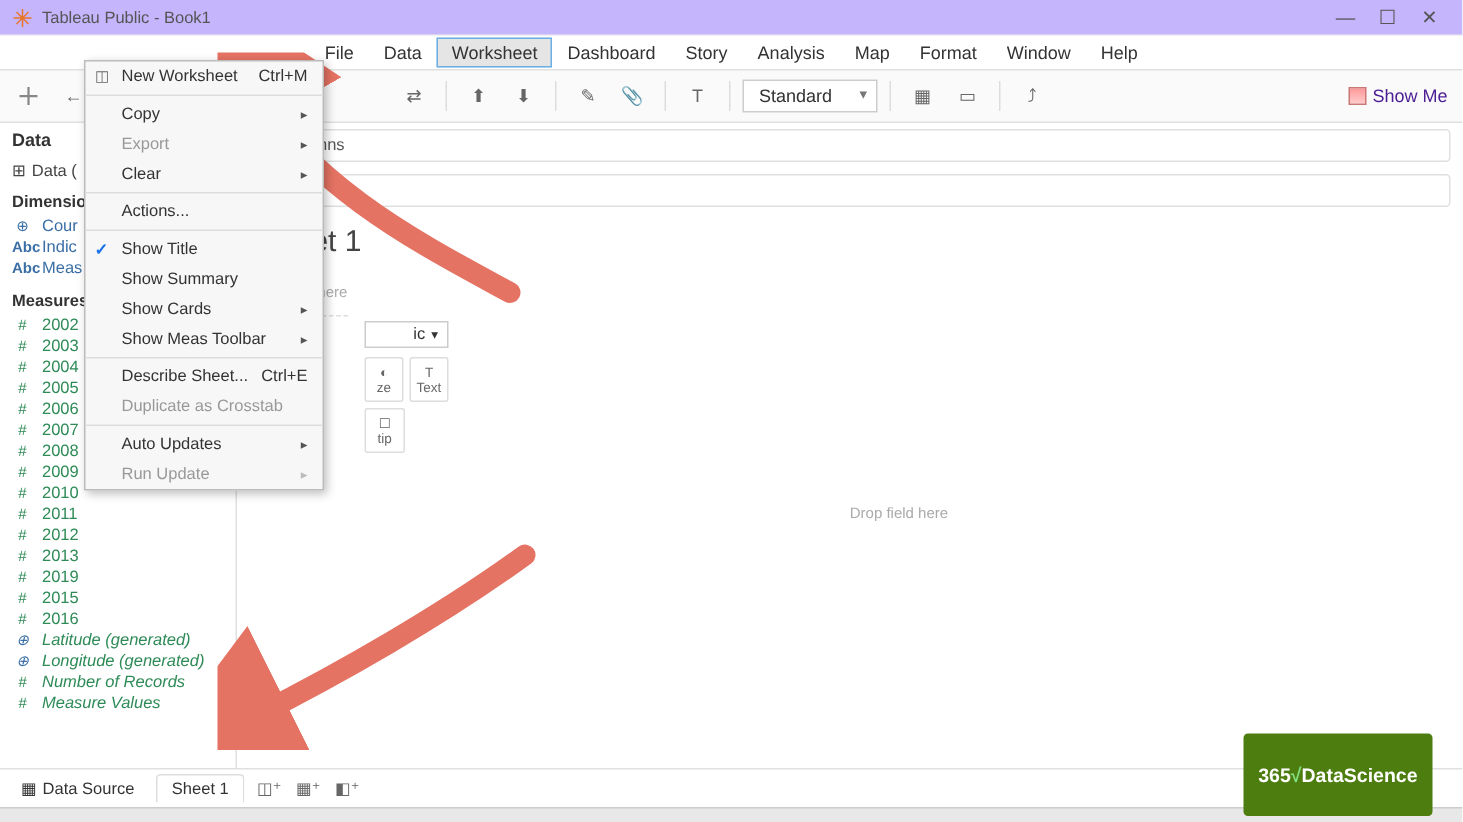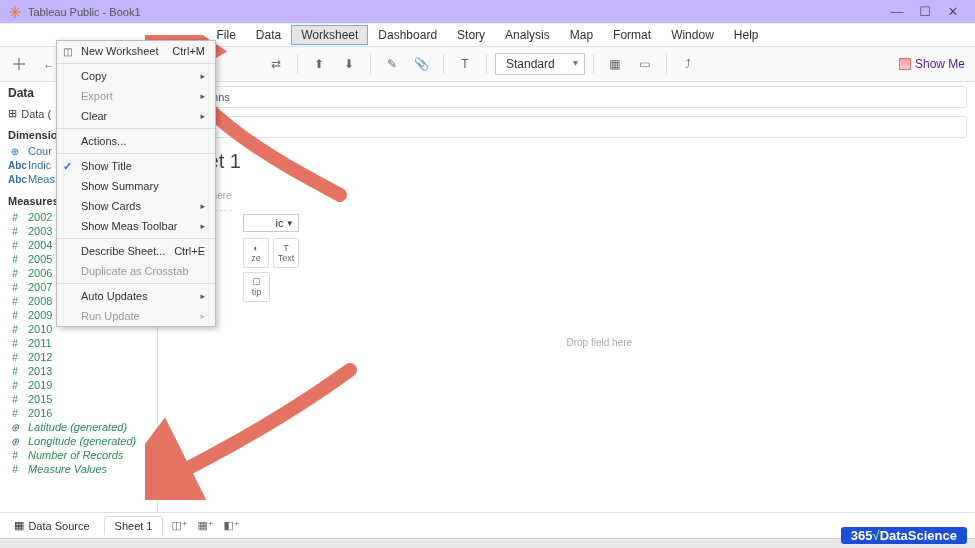--- a/index.html
+++ b/index.html
@@ -47,21 +47,21 @@
 .drop-main { flex:1; display:flex; flex-direction: row; }
 .drop-cols { height: 30px; border-bottom: 1px dashed #ddd; display:flex; align-items:center; justify-content:center; font-size:10px; color:#aaa; }
 .drop-body { flex:1; display:flex; align-items:center; justify-content:center; font-size:10px; color:#aaa; }
 
 .sheet-tabs { height: 26px; border-top: 1px solid #e0e0e0; display: flex; align-items: center; padding: 0 6px; gap: 6px; font-size: 11px; }
 .sheet-tabs .ds { display:flex; align-items:center; gap:4px; padding: 3px 8px; }
 .sheet-tabs .tab { padding: 3px 10px; background:#fff; border:1px solid #ddd; border-bottom:none; border-radius:3px 3px 0 0; }
 .sheet-tabs .smallbtn { width:20px; height:20px; display:flex; align-items:center; justify-content:center; color:#666; }
 
 .footer-bar { height:10px; background:#e8e8e8; border-top:1px solid #ccc; position:relative; }
-.brand { position:absolute; right:8px; bottom:4px; background:#1d4ed8; color:#fff; font-size:13px; padding:1px 10px; border-radius:3px; font-weight:600; }
+.brand { position:absolute; right:20px; bottom:4px; background:#4d7c0f; color:#fff; font-size:13px; padding:20px 10px; border-radius:3px; font-weight:600; }
 .brand .check { color:#7fe07f; }
 
 .contextmenu { position:absolute; top:40px; left:56px; width:160px; background:#f7f7f7; border:1px solid #bcbcbc; box-shadow:2px 2px 6px rgba(0,0,0,0.25); font-size:11px; z-index:50; }
 .contextmenu .mi { padding:4px 10px 4px 24px; display:flex; justify-content:space-between; align-items:center; position:relative; }
 .contextmenu .mi.disabled { color:#999; }
 .contextmenu .mi .arrow { font-size:9px; color:#555; }
 .contextmenu .mi .chk { position:absolute; left:6px; color:#1a73e8; font-weight:bold; }
 .contextmenu .mi .micon { position:absolute; left:4px; width:14px; height:14px; display:flex; align-items:center; justify-content:center; color:#666; font-size:10px; }
 .contextmenu hr { border:none; border-top:1px solid #ddd; margin:2px 0; }
 

